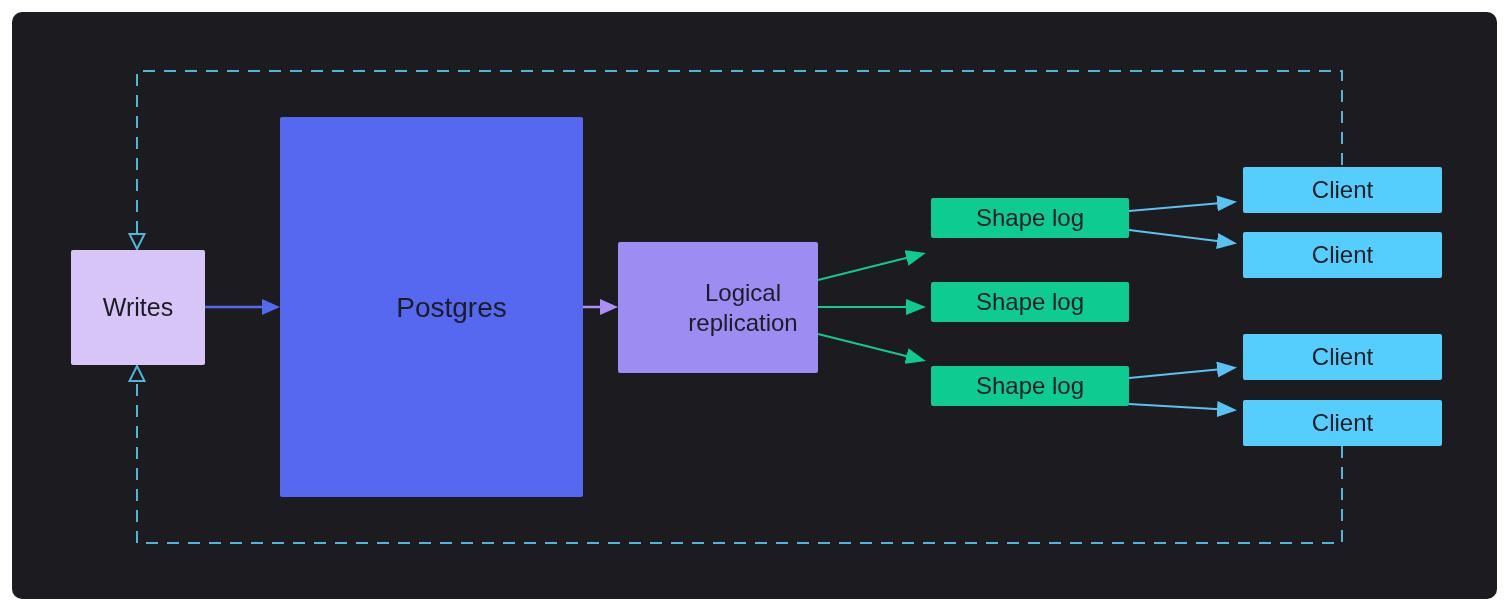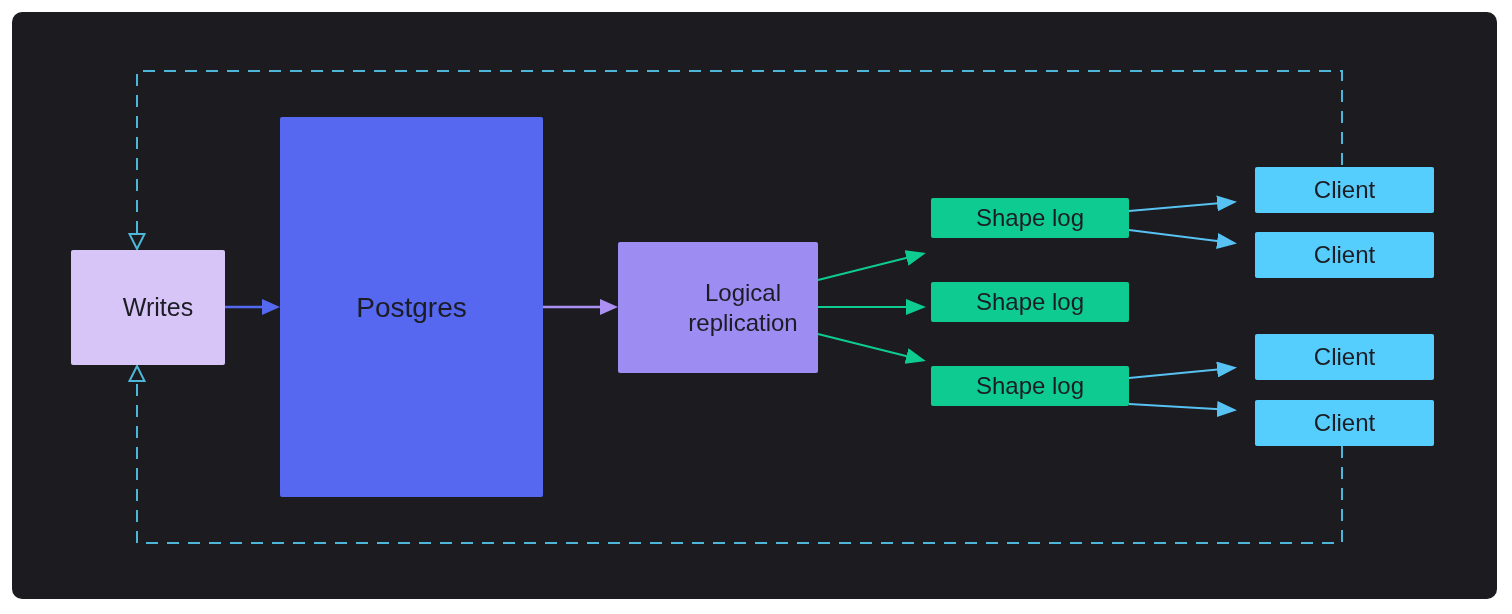--- a/index.html
+++ b/index.html
@@ -26,29 +26,29 @@
   .node {
     position: absolute;
     display: flex;
     align-items: center;
     justify-content: center;
     text-align: center;
     color: #1c1c24;
     border-radius: 2px;
     line-height: 1.25;
   }
-  .node-writes   { left: 71px;  top: 250px; width: 134px; height: 115px; background: #d7c5f7; font-size: 25px; padding-left: 20px; }
-  .node-postgres { left: 280px; top: 117px; width: 263px; height: 380px; background: #5667f0; font-size: 28px; }
+  .node-writes   { left: 71px;  top: 250px; width: 134px; height: 115px; background: #d7c5f7; font-size: 25px; }
+  .node-postgres { left: 280px; top: 117px; width: 263px; height: 380px; background: #5667f0; font-size: 28px; padding-left: 40px; }
   .node-logical  { left: 618px; top: 242px; width: 200px; height: 131px; background: #9d8cf2; font-size: 24px; justify-content: flex-end; }
   .node-logical span { max-width: 150px; }
   .node-shape    { left: 931px; width: 198px; height: 40px; background: #0ecb92; font-size: 24px; }
   .shape-1 { top: 198px; }
   .shape-2 { top: 282px; }
   .shape-3 { top: 366px; }
-  .node-client   { left: 1243px; width: 179px; height: 46px; background: #55cefd; font-size: 24px; margin-left: 12px; }
+  .node-client   { left: 1243px; width: 199px; height: 46px; background: #55cefd; font-size: 24px; }
   .client-1 { top: 167px; }
   .client-2 { top: 232px; }
   .client-3 { top: 334px; }
   .client-4 { top: 400px; }
 </style>
 </head>
 <body>
 
 <div class="stage">
   <div class="canvas"></div>

